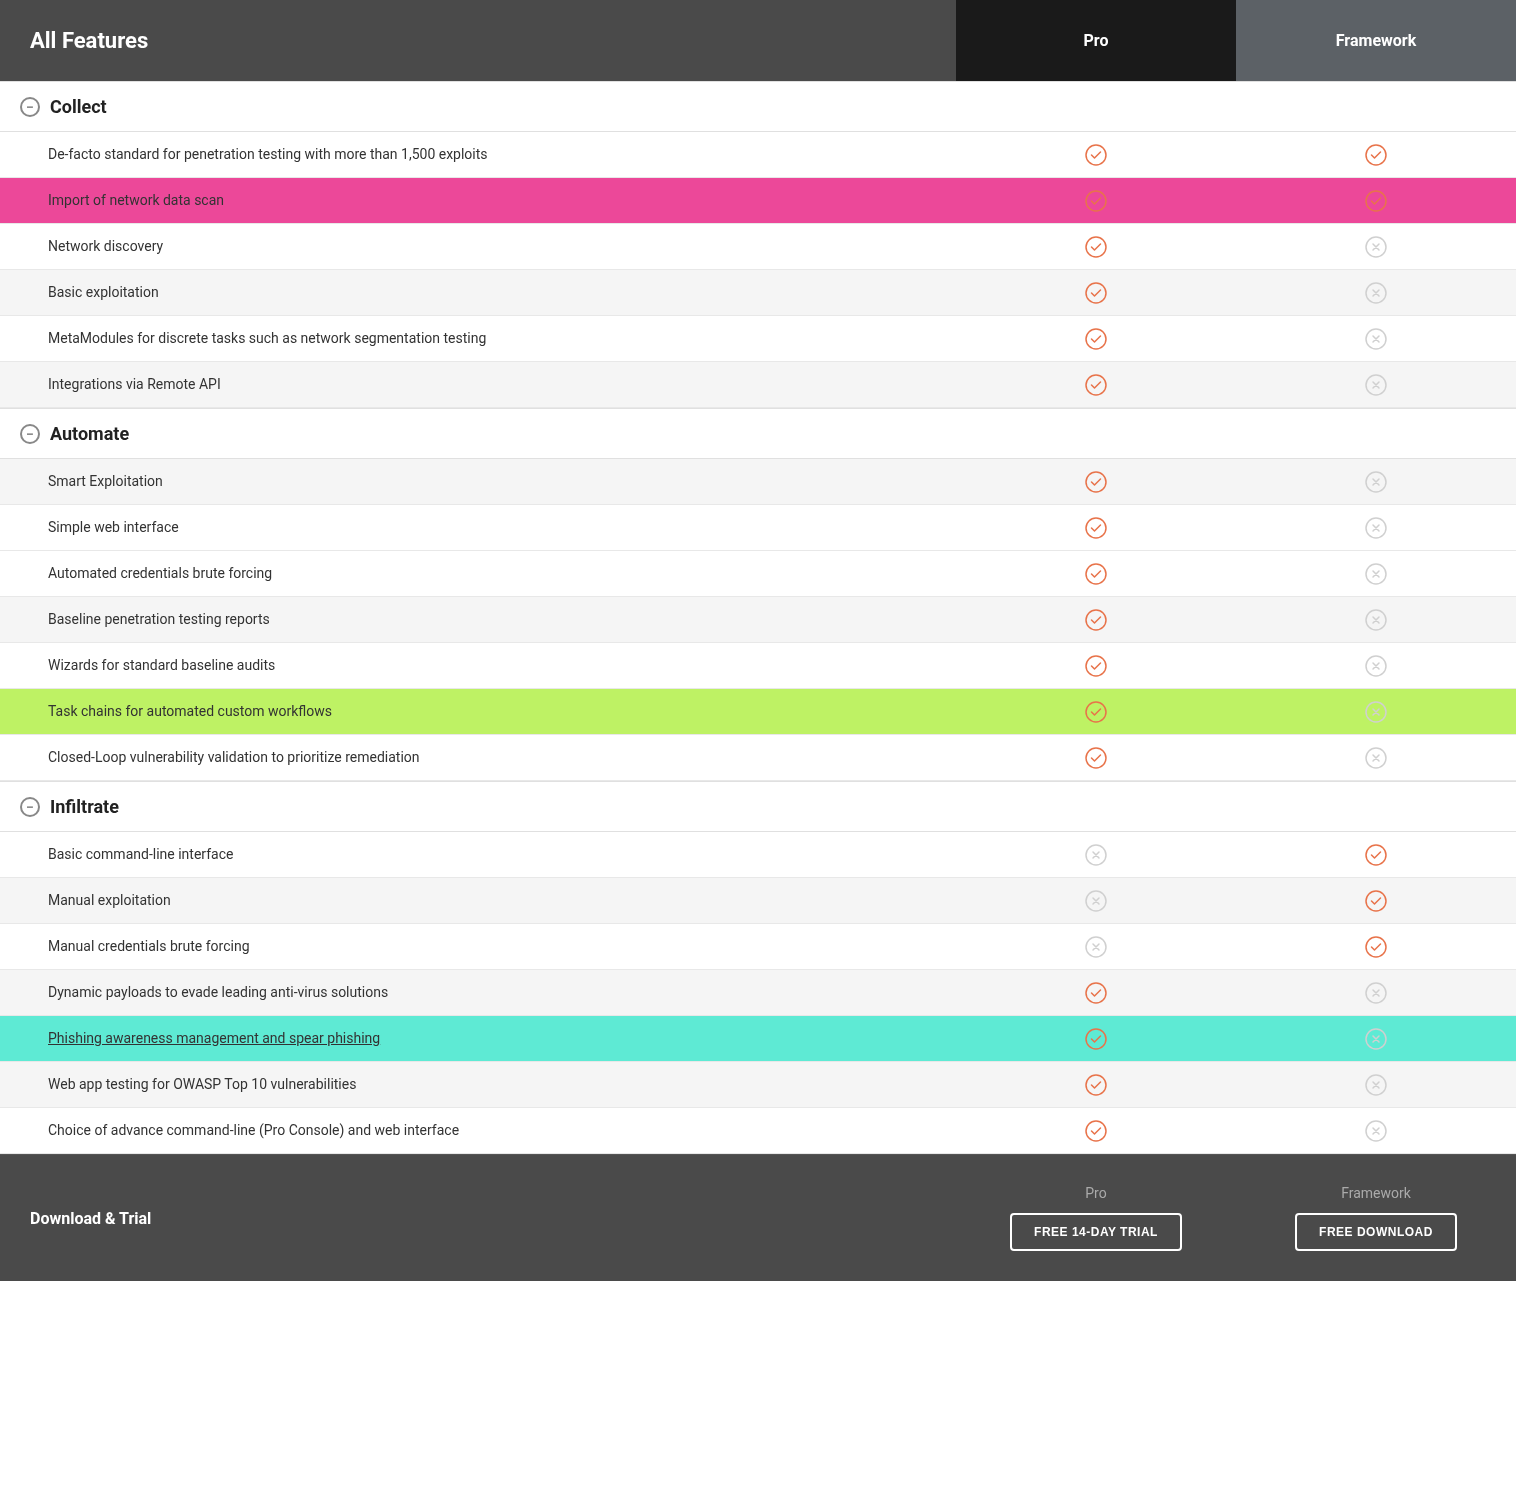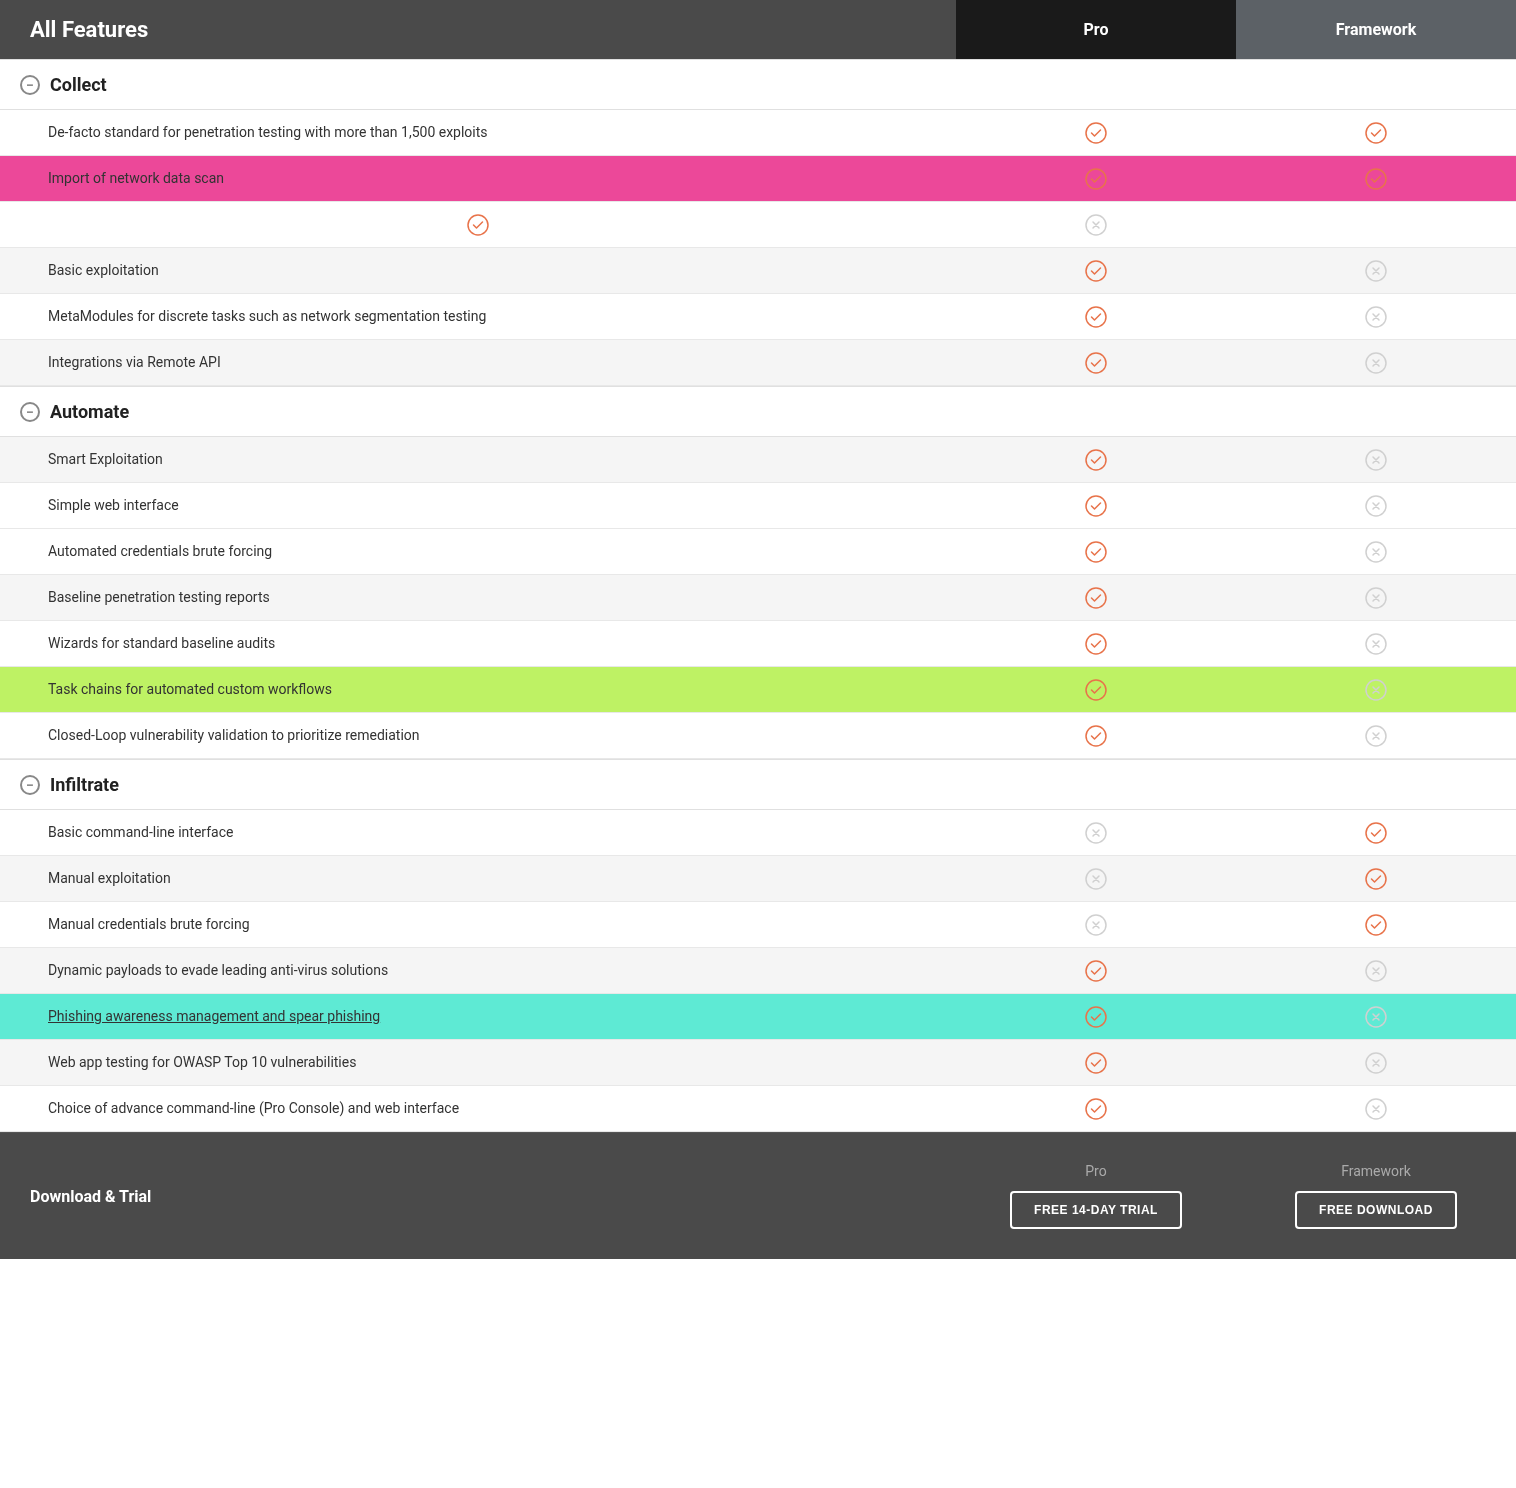--- a/index.html
+++ b/index.html
@@ -8,21 +8,21 @@
       font-size: 14px;
       color: #333;
       background: #fff;
       width: 1516px;
     }
 
     .header {
       display: grid;
       grid-template-columns: 1fr 280px 280px;
       background: #4a4a4a;
-      height: 59px;
+      height: 81px;
       align-items: center;
     }
     .header-title {
       padding-left: 30px;
       color: #fff;
       font-size: 22px;
       font-weight: 700;
     }
     .header-col {
       display: flex;
@@ -184,20 +184,21 @@
       </svg>
         </div>
         <div class="feature-cell">
           <svg class="check-icon" viewBox="0 0 24 24" fill="none" xmlns="http://www.w3.org/2000/svg">
         <circle cx="12" cy="12" r="10" stroke="#e8734a" stroke-width="1.5" fill="none"></circle>
         <path d="M7.5 12l3 3 6-6" stroke="#e8734a" stroke-width="1.5" stroke-linecap="round" stroke-linejoin="round"></path>
       </svg>
         </div>
       </div>
       <div class="feature-row" style="background: rgb(255, 255, 255);">
+        <div class="feature-label">Network discovery</div>
         <div class="feature-cell">
           <svg class="check-icon" viewBox="0 0 24 24" fill="none" xmlns="http://www.w3.org/2000/svg">
         <circle cx="12" cy="12" r="10" stroke="#e8734a" stroke-width="1.5" fill="none"></circle>
         <path d="M7.5 12l3 3 6-6" stroke="#e8734a" stroke-width="1.5" stroke-linecap="round" stroke-linejoin="round"></path>
       </svg>
         </div>
         <div class="feature-cell">
           <svg class="check-icon" viewBox="0 0 24 24" fill="none" xmlns="http://www.w3.org/2000/svg">
         <circle cx="12" cy="12" r="10" stroke="#d0d0d0" stroke-width="1.5" fill="none"></circle>
         <path d="M9 9l6 6M15 9l-6 6" stroke="#d0d0d0" stroke-width="1.5" stroke-linecap="round"></path>

